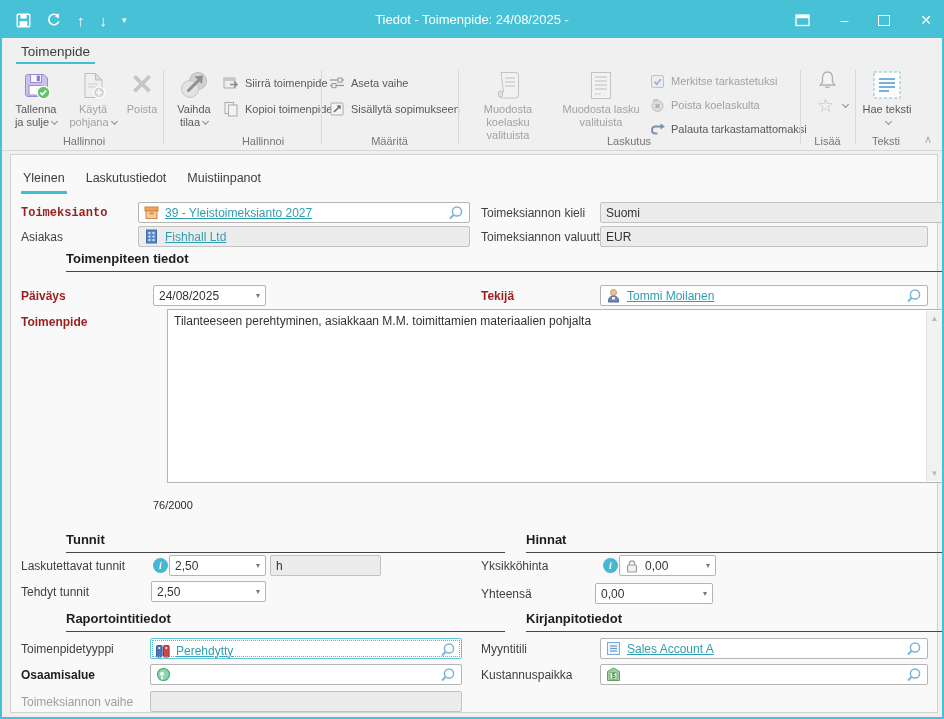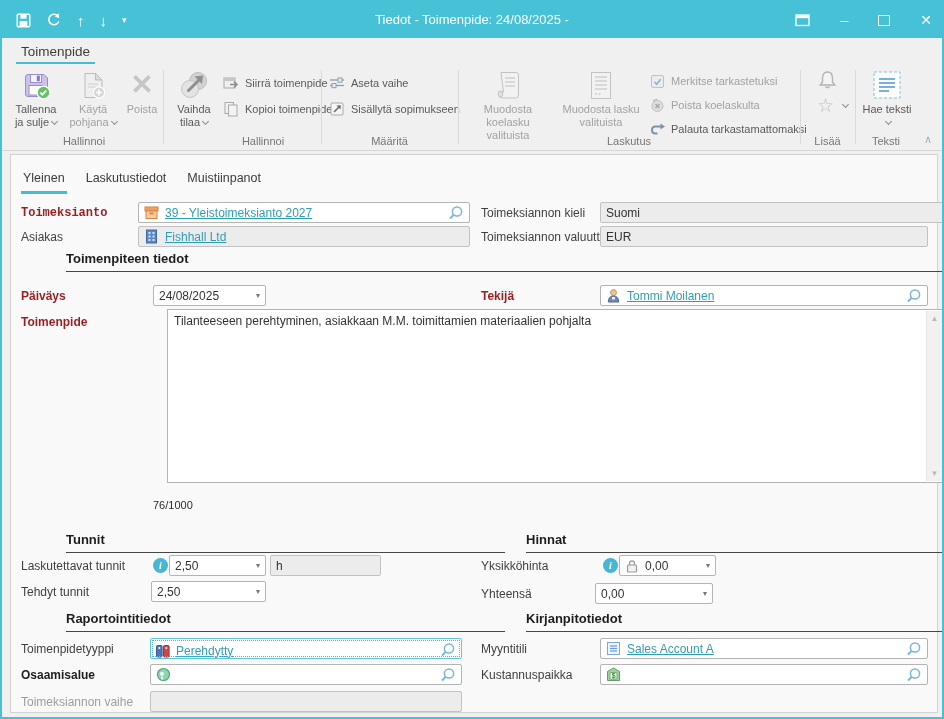--- a/index.html
+++ b/index.html
@@ -372,21 +372,21 @@
     </div>
 
     <div class="lbl req" style="left:10px; top:160px;">Toimenpide</div>
     <div class="textarea" style="left:140px; top:154px; width:777px; height:174px;margin-left:16px;">
       <div class="ta-text">Tilanteeseen perehtyminen, asiakkaan M.M. toimittamien materiaalien pohjalta</div>
       <div class="sbar">
         <div class="sbtn">▲</div>
         <div class="sbtn dn">▼</div>
       </div>
     </div>
-    <div class="counter" style="left:142px; top:344px;">76/1000</div>
+    <div class="counter" style="left:142px; top:344px;">76/2000</div>
 
     <div class="sech" style="left:10px; top:377px; width:439px;">Tunnit</div>
     <div class="sech" style="left:470px; top:377px; width:447px;">Hinnat</div>
 
     <div class="lbl" style="left:10px; top:404px;">Laskutettavat tunnit</div>
     <span class="info infoabs" style="left:142px; top:403px;">i</span>
     <div class="field combo" style="left:158px; top:400px; width:97px;">
       <span>2,50</span>
       <span class="caret">▾</span>
     </div>

